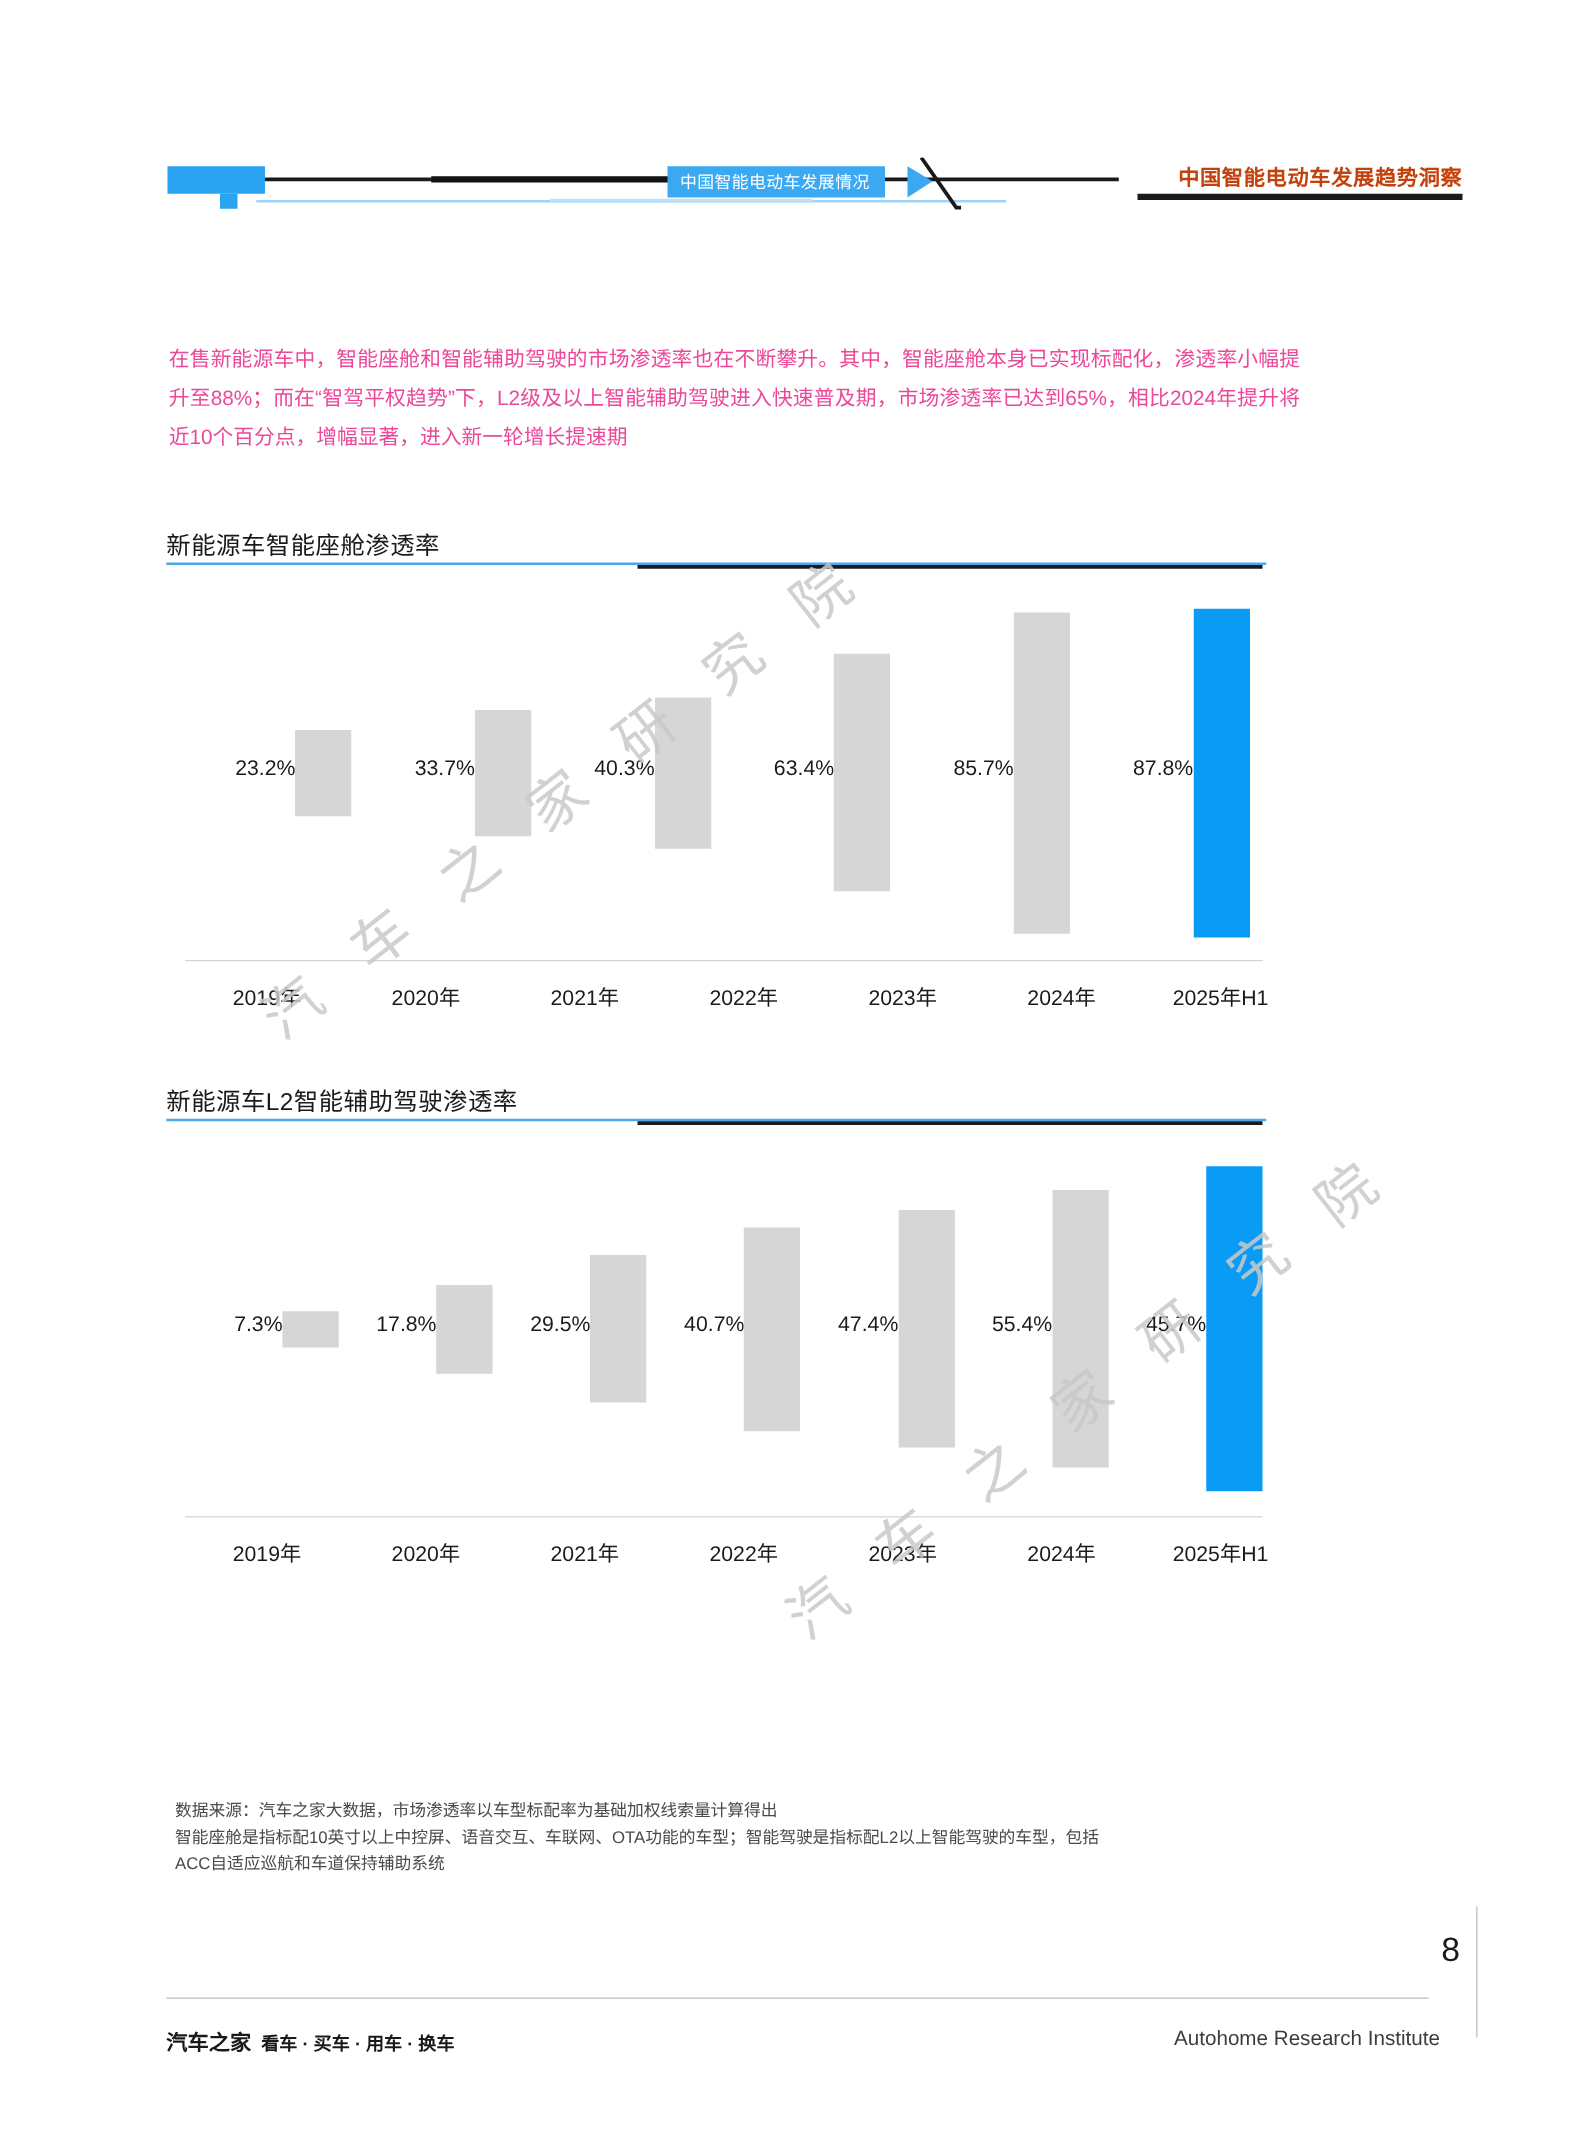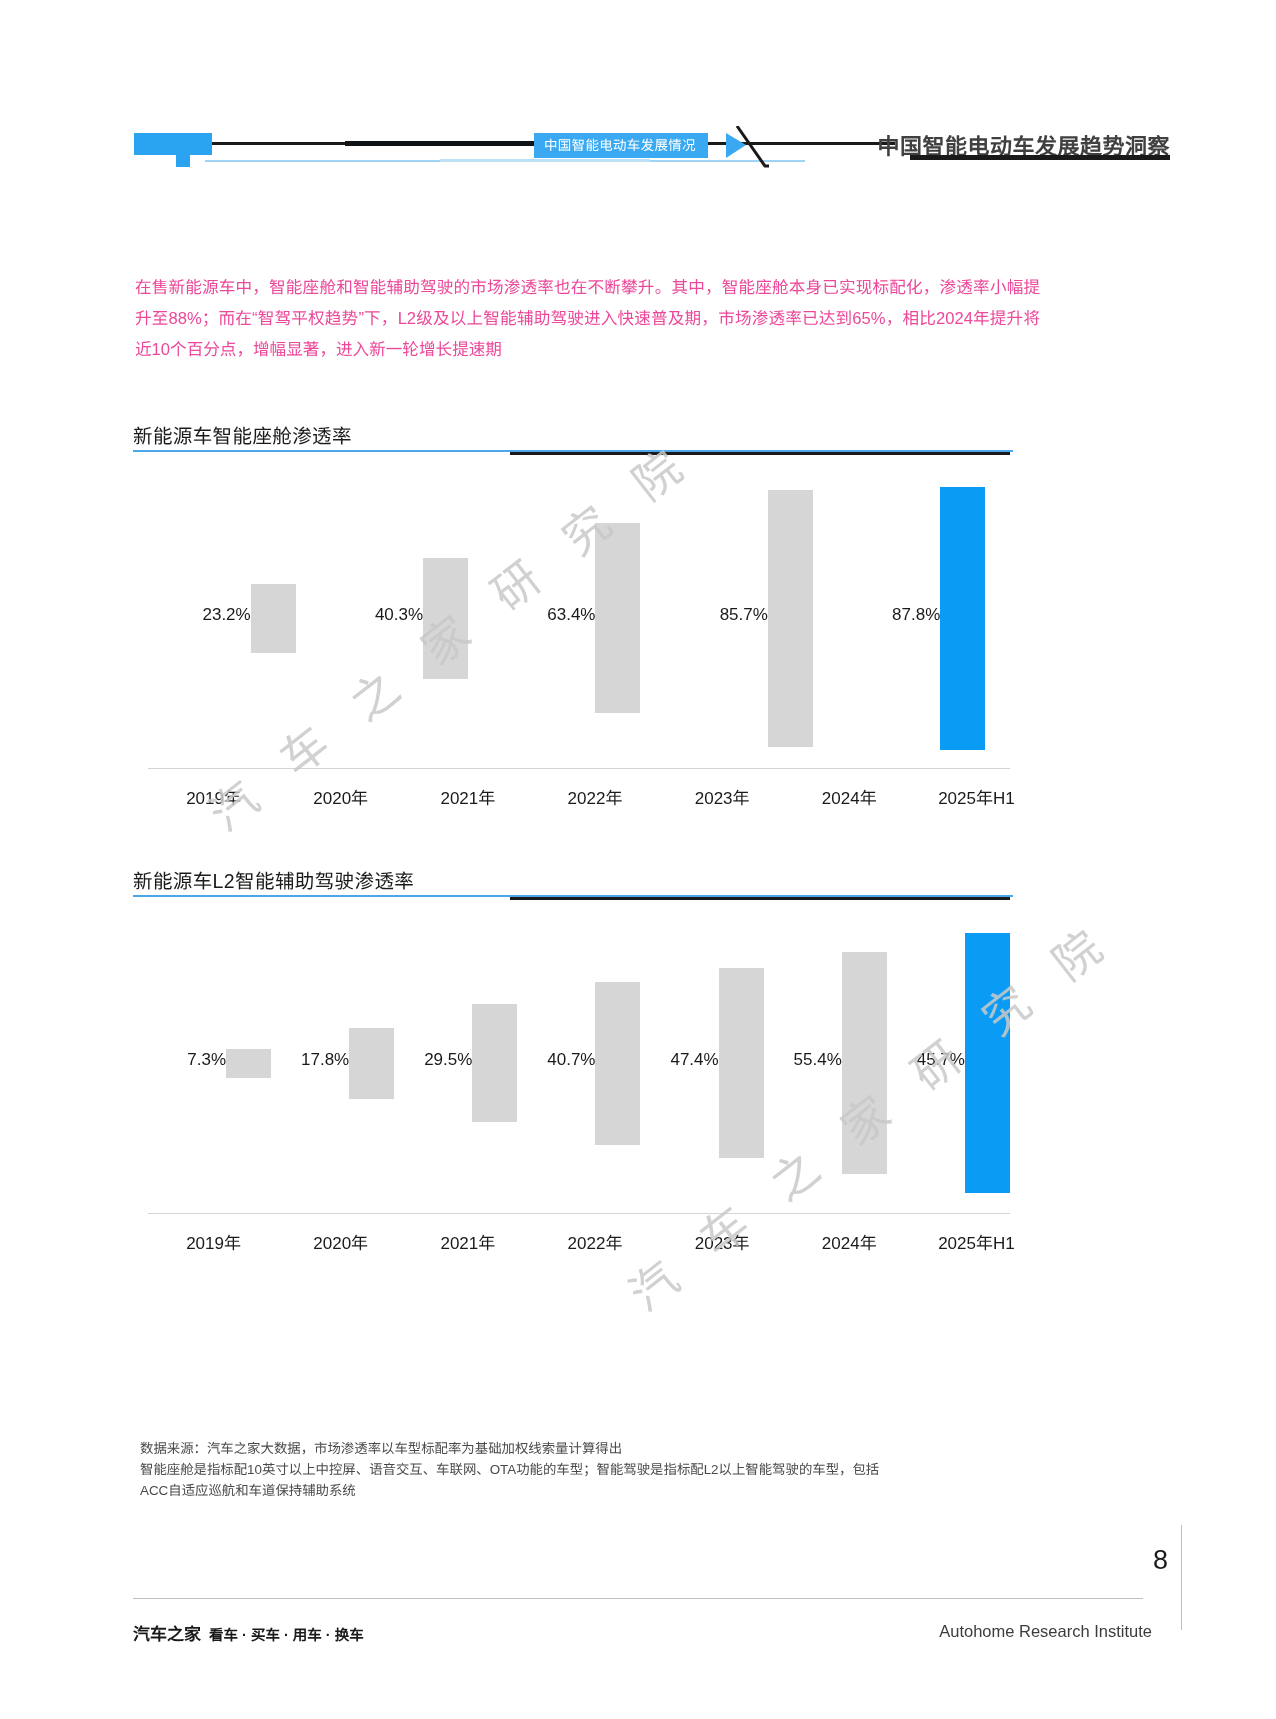--- a/index.html
+++ b/index.html
@@ -104,23 +104,23 @@
     position: absolute;
     left: 735px;
     top: 126px;
     width: 34px;
     height: 42px;
   }
   .hdr-title-right {
     position: absolute;
     right: 106px;
     top: 128px;
-    font-size: 22px;
+    font-size: 17px;
     font-weight: bold;
-    color: #404040;
+    color: #c2410c;
     letter-spacing: 0.5px;
     white-space: nowrap;
   }
   .hdr-underline-right {
     position: absolute;
     right: 106px;
     top: 155px;
     width: 260px;
     height: 5px;
     background: #1a1a1a;
@@ -329,20 +329,24 @@
     <div class="rule-blue" style="top:30px; width:880px;"></div>
     <div class="rule-black" style="left:510px; top:32px; width:500px;"></div>
 
     <div class="plot" style="top:48px; height:300px;">
       <div class="bars" style="top:0; height:300px;">
         <div class="bar-col">
           <span class="bar-label">23.2%</span>
           <div class="bar-rect" style="height:69px"></div>
         </div>
         <div class="bar-col">
+          <span class="bar-label">33.7%</span>
+          <div class="bar-rect" style="height:101px"></div>
+        </div>
+        <div class="bar-col">
           <span class="bar-label">40.3%</span>
           <div class="bar-rect" style="height:121px"></div>
         </div>
         <div class="bar-col">
           <span class="bar-label">63.4%</span>
           <div class="bar-rect" style="height:190px"></div>
         </div>
         <div class="bar-col">
           <span class="bar-label">85.7%</span>
           <div class="bar-rect" style="height:257px"></div>

